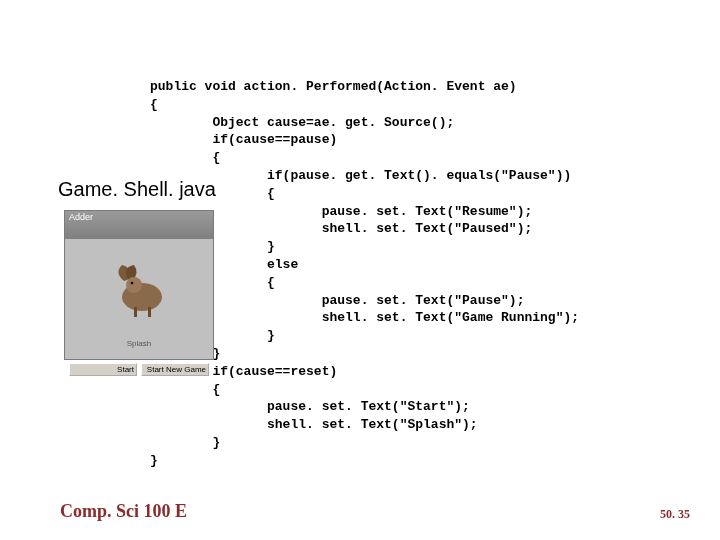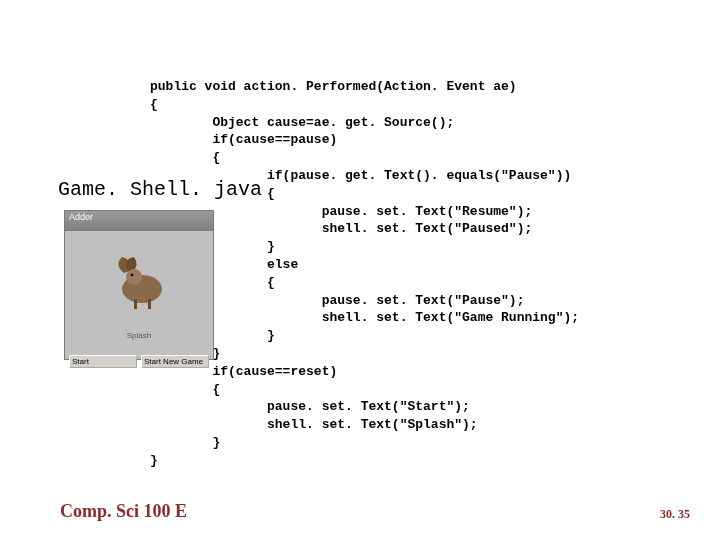--- a/index.html
+++ b/index.html
@@ -34,21 +34,21 @@
     font-size: 13px;
     font-weight: bold;
     line-height: 1.37;
     white-space: pre;
     color: #000;
   }
   .filelabel {
     position: absolute;
     left: 58px;
     top: 178px;
-    font-family: Liberation Mono, monospace;
+    font-family: Liberation Sans, sans-serif;
     font-size: 20px;
     color: #000;
   }
   .footer-left {
     position: absolute;
     left: 60px;
     bottom: 18px;
     font-family: "Times New Roman", Times, serif;
     font-size: 18px;
     font-weight: bold;
@@ -68,21 +68,21 @@
     left: 64px;
     top: 210px;
     width: 150px;
     height: 150px;
     background: #c0c0c0;
     border: 1px solid #7a7a7a;
     box-sizing: border-box;
     font-family: Tahoma, Arial, sans-serif;
   }
   .appwin .titlebar {
-    height: 20px;
+    height: 28px;
     background: linear-gradient(#9a9a9a,#808080);
     color: #fff;
     font-size: 9px;
     padding: 1px 4px;
     box-sizing: border-box;
   }
   .appwin .content {
     height: 100px;
     display: flex;
     align-items: center;
@@ -106,21 +106,21 @@
     text-align: center;
     color: #555;
     padding-bottom: 14px;
   }
   .wbtn {
     flex: 1;
     font-size: 8px;
     background: #d4d0c8;
     border: 1px outset #fff;
     padding: 1px 2px;
-    text-align: left;
+    text-align: right;
     white-space: nowrap;
     overflow: hidden;
   }
 </style>
 </head>
 <body>
 
 <div class="slide">
 
 
@@ -165,15 +165,15 @@
       </div>
     </div>
     <div class="label">Splash</div>
     <div class="btnrow">
       <div class="wbtn">Start</div>
       <div class="wbtn">Start New Game</div>
     </div>
   </div>
 
   <div class="footer-left">Comp. Sci 100 E</div>
-  <div class="footer-right">30. 35</div>
+  <div class="footer-right">50. 35</div>
 
 </div>
 
 </body></html>

